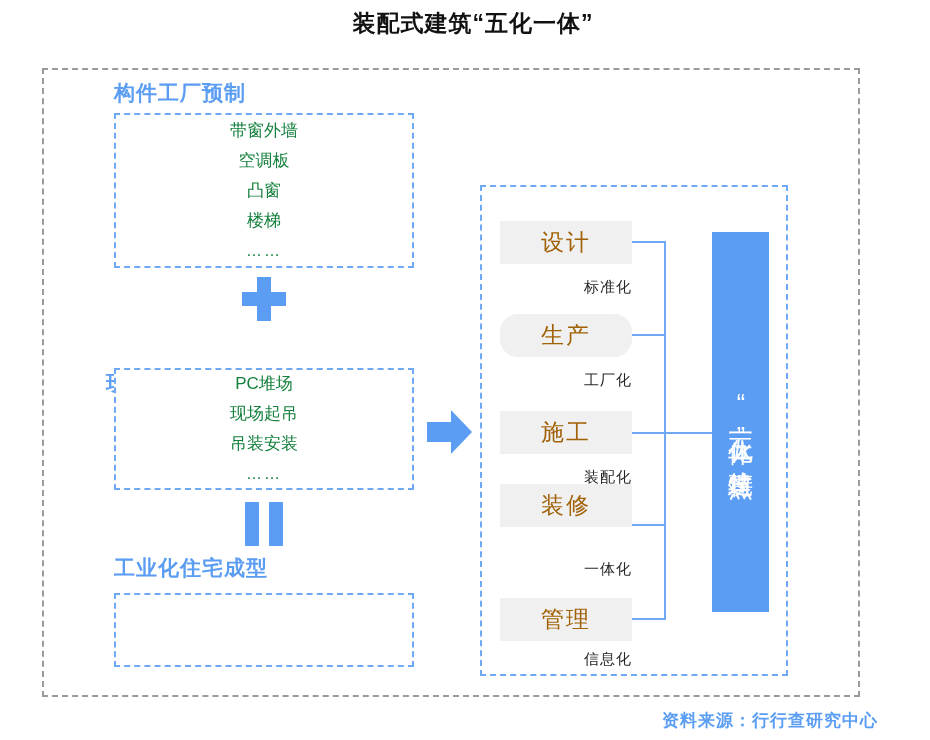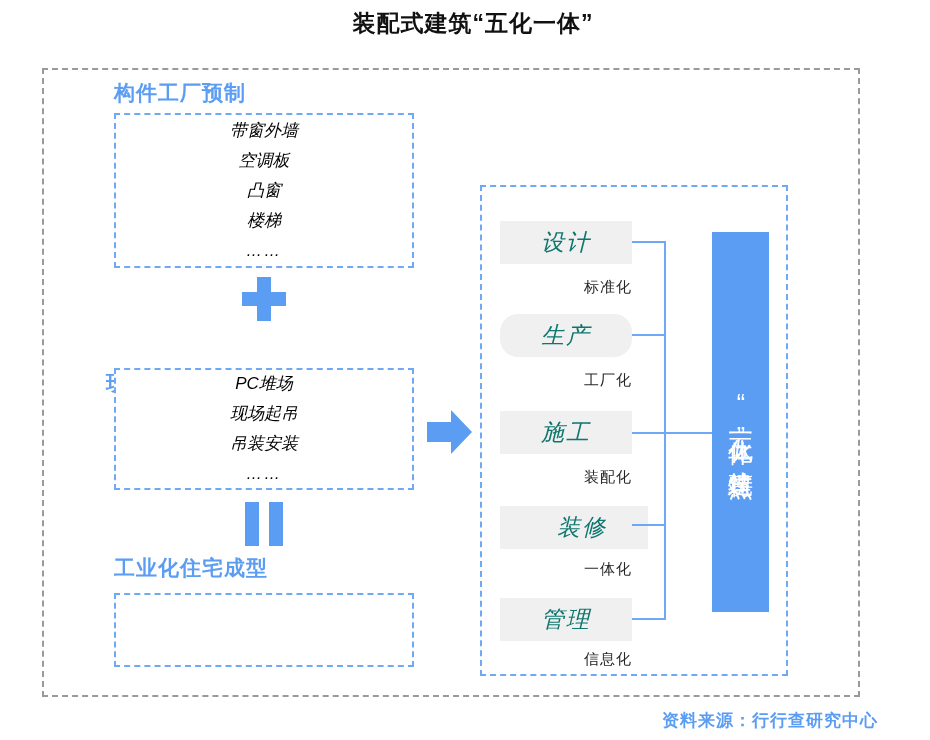--- a/index.html
+++ b/index.html
@@ -47,24 +47,23 @@
     border: 2px dashed #6FA8F5;
     box-sizing: border-box;
     background: #ffffff;
     display: flex;
     flex-direction: column;
     align-items: center;
     justify-content: center;
   }
   .box-line {
     font-size: 17px;
-    color: #000000;
+    color: #15803d;
     line-height: 30px;
     text-align: center;
-    font-style: italic;
   }
   .box-line.ellipsis {
     letter-spacing: 2px;
     font-size: 16px;
   }
   #box-prefab { position: absolute; left: 114px; top: 113px; width: 300px; height: 155px; }
   #box-assembly { position: absolute; left: 114px; top: 368px; width: 300px; height: 122px; }
   #box-result { position: absolute; left: 114px; top: 593px; width: 300px; height: 74px; }
 
   #heading-prefab { position: absolute; left: 114px; top: 78px; width: 300px; }
@@ -131,28 +130,27 @@
   .stage-box {
     position: absolute;
     left: 500px;
     width: 132px;
     height: 43px;
     background: #f0f0f0;
     display: flex;
     align-items: center;
     justify-content: center;
     font-size: 23px;
-    color: #0f766e;
+    color: #a16207;
     letter-spacing: 2px;
-    font-style: italic;
   }
   #stage-0 { top: 221px; }
   #stage-1 { top: 314px; border-radius: 18px; }
   #stage-2 { top: 411px; }
-  #stage-3 { top: 506px; padding-left: 16px; }
+  #stage-3 { top: 484px; }
   #stage-4 { top: 598px; }
 
   .stage-caption {
     position: absolute;
     width: 132px;
     left: 500px;
     text-align: right;
     font-size: 15px;
     color: #262626;
     letter-spacing: 1px;

